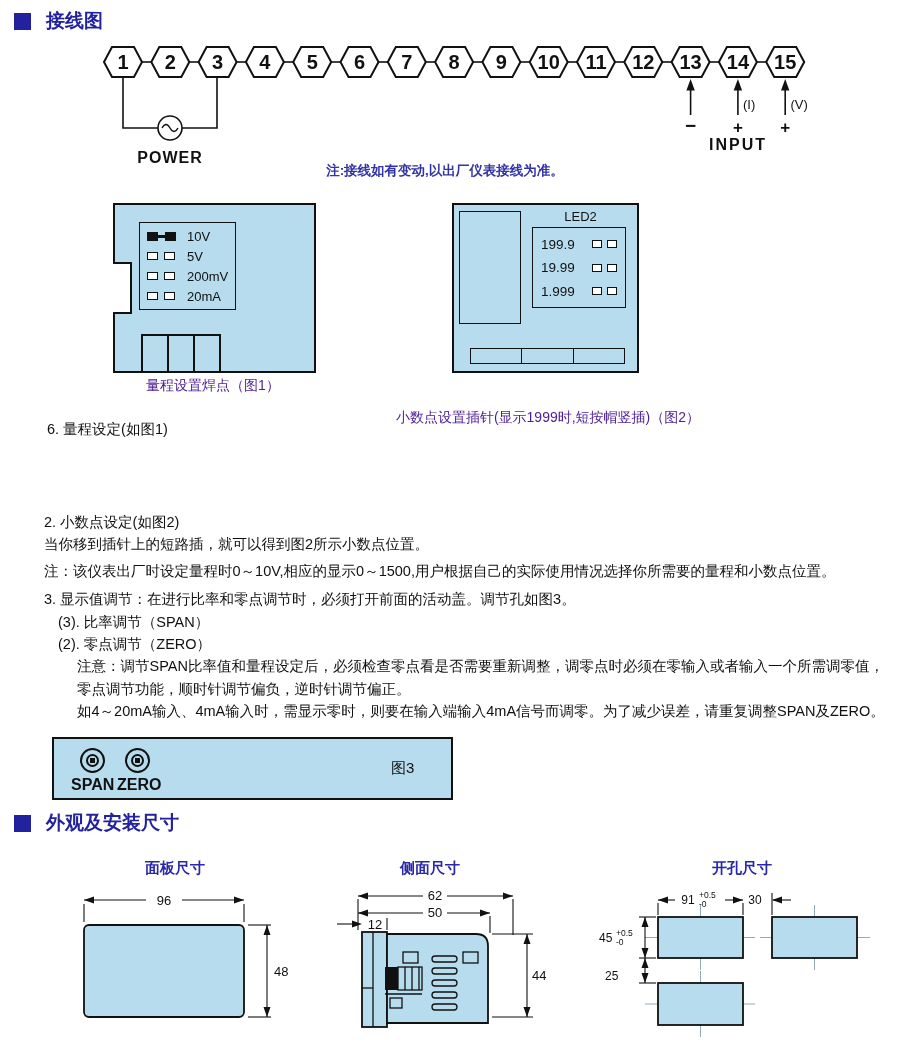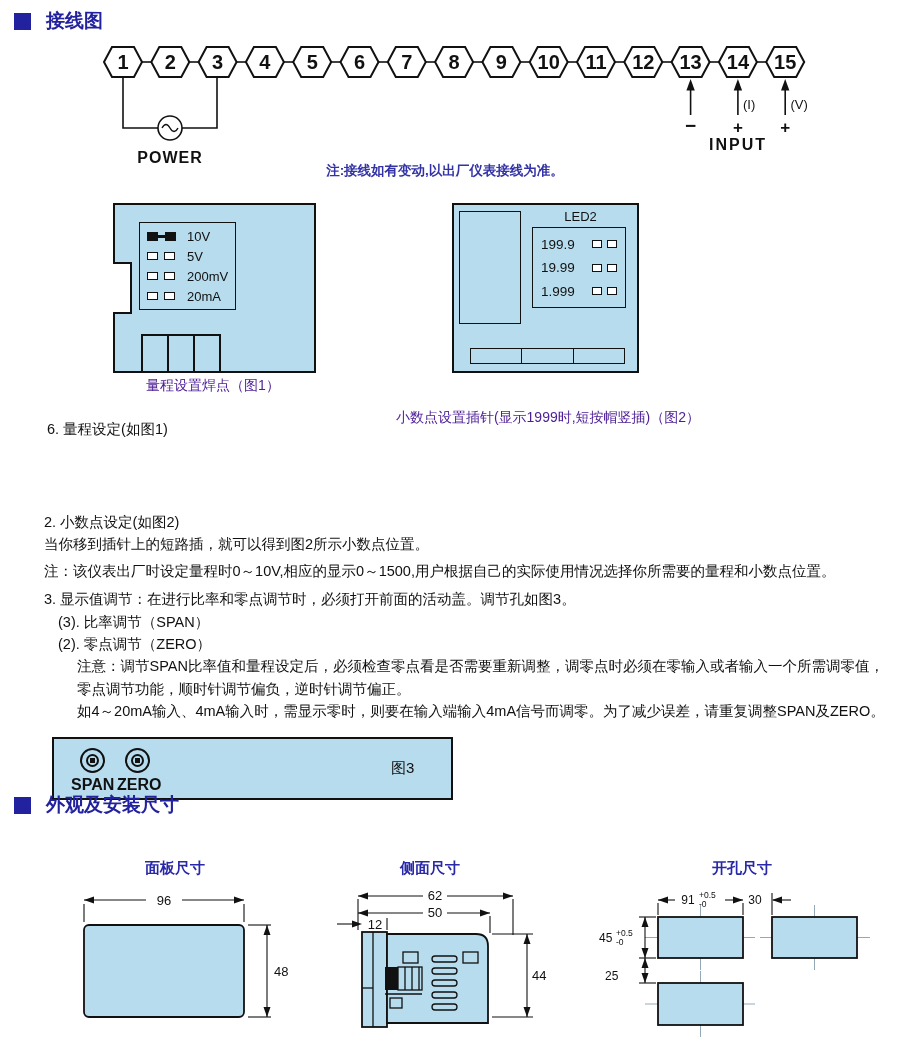--- a/index.html
+++ b/index.html
@@ -266,21 +266,21 @@
     <div class="pot" style="left:71px;">
       <div class="pot-inner">
           <div class="pot-core"></div>
         </div>
     </div>
     <div class="pot-label" style="left:17px;">SPAN</div>
     <div class="pot-label" style="left:63px;">ZERO</div>
     <div class="fig3-label">图3</div>
   </div>
 
-  <div class="sec-head" style="left:14px;top:792px;align-items:center;">
+  <div class="sec-head" style="left:14px;top:810px;align-items:center;">
     <div class="sec-square"></div>
     <div>外观及安装尺寸</div>
   </div>
 
   <div class="sub-title" style="left:105px;">面板尺寸</div>
   <div class="sub-title" style="left:360px;">侧面尺寸</div>
   <div class="sub-title" style="left:672px;">开孔尺寸</div>
 
   <svg style="left:40px;top:880px;" width="260" height="150" viewBox="0 0 260 150">
     <rect class="shape" x="44" y="45" width="160" height="92" rx="5"></rect>

